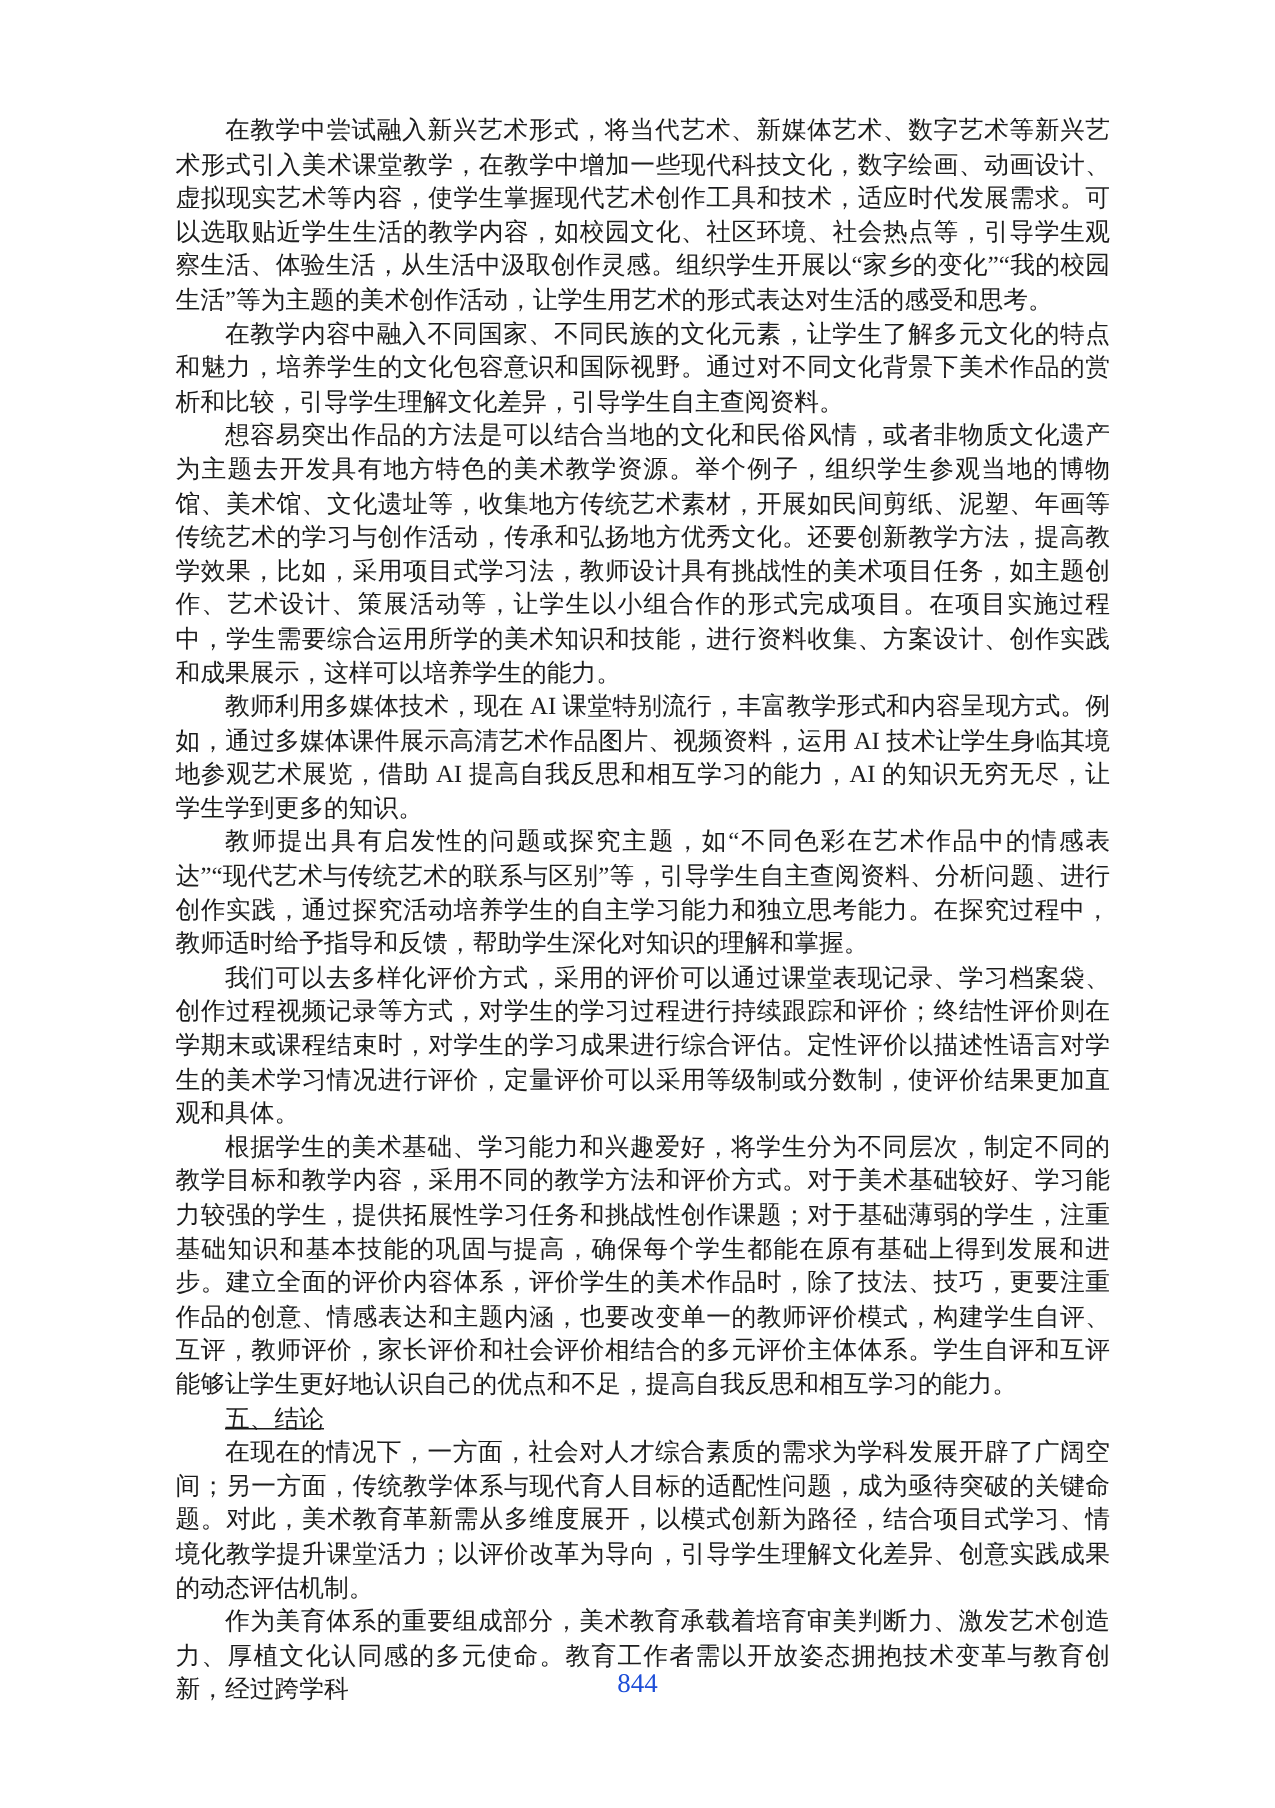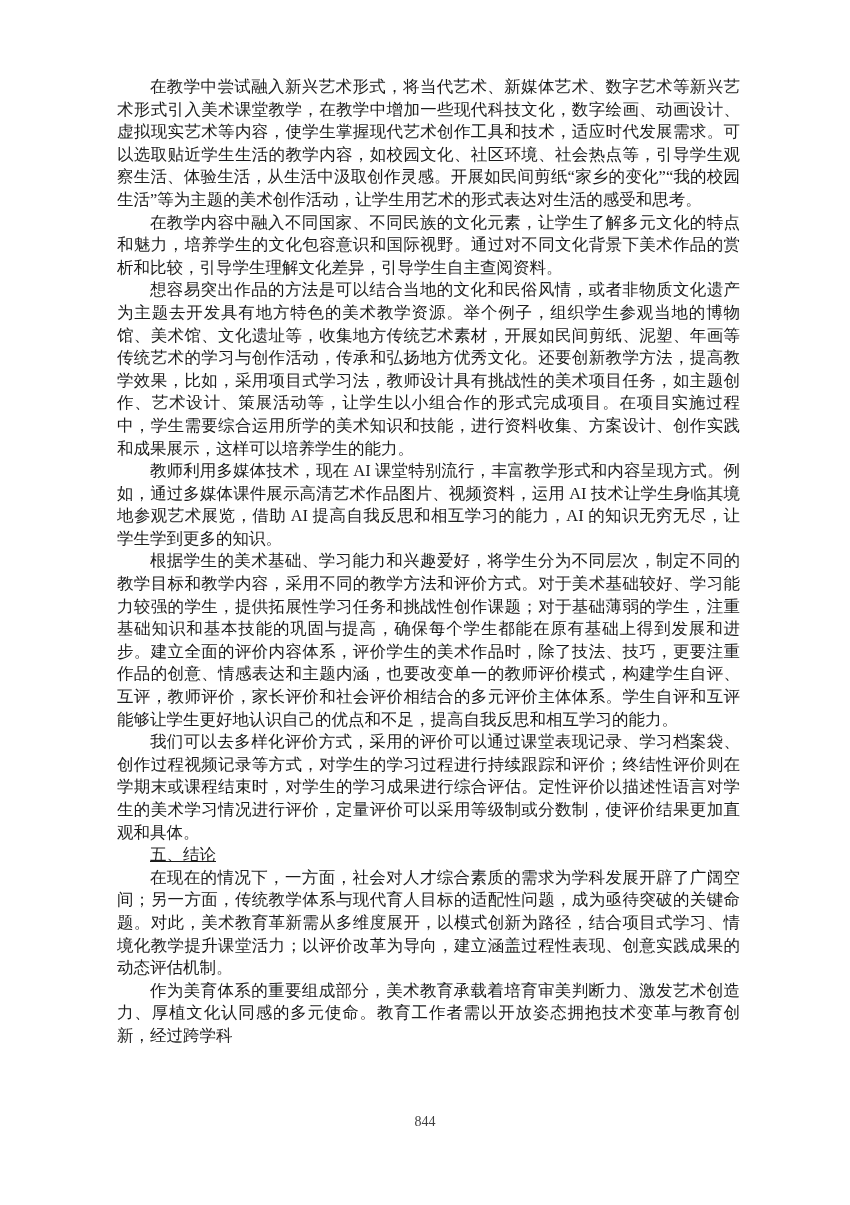--- a/index.html
+++ b/index.html
@@ -39,34 +39,35 @@
     text-indent: 2em;
     font-weight: normal;
     text-decoration: underline;
   }
   .page-number {
     position: absolute;
     left: 0;
     top: 1112px;
     width: 100%;
     text-align: center;
-    color: #404040;
-    font-size: 14px;
+    color: #1d4ed8;
+    font-size: 18px;
     line-height: 20px;
   }
 </style>
 </head>
 <body>
 
 <div class="page">
   <div class="text-block">
-    <p>在教学中尝试融入新兴艺术形式，将当代艺术、新媒体艺术、数字艺术等新兴艺术形式引入美术课堂教学，在教学中增加一些现代科技文化，数字绘画、动画设计、虚拟现实艺术等内容，使学生掌握现代艺术创作工具和技术，适应时代发展需求。可以选取贴近学生生活的教学内容，如校园文化、社区环境、社会热点等，引导学生观察生活、体验生活，从生活中汲取创作灵感。开展如民间剪纸“家乡的变化”“我的校园生活”等为主题的美术创作活动，让学生用艺术的形式表达对生活的感受和思考。</p>
+    <p>在教学中尝试融入新兴艺术形式，将当代艺术、新媒体艺术、数字艺术等新兴艺术形式引入美术课堂教学，在教学中增加一些现代科技文化，数字绘画、动画设计、虚拟现实艺术等内容，使学生掌握现代艺术创作工具和技术，适应时代发展需求。可以选取贴近学生生活的教学内容，如校园文化、社区环境、社会热点等，引导学生观察生活、体验生活，从生活中汲取创作灵感。组织学生开展以“家乡的变化”“我的校园生活”等为主题的美术创作活动，让学生用艺术的形式表达对生活的感受和思考。</p>
     <p>在教学内容中融入不同国家、不同民族的文化元素，让学生了解多元文化的特点和魅力，培养学生的文化包容意识和国际视野。通过对不同文化背景下美术作品的赏析和比较，引导学生理解文化差异，引导学生自主查阅资料。</p>
     <p>想容易突出作品的方法是可以结合当地的文化和民俗风情，或者非物质文化遗产为主题去开发具有地方特色的美术教学资源。举个例子，组织学生参观当地的博物馆、美术馆、文化遗址等，收集地方传统艺术素材，开展如民间剪纸、泥塑、年画等传统艺术的学习与创作活动，传承和弘扬地方优秀文化。还要创新教学方法，提高教学效果，比如，采用项目式学习法，教师设计具有挑战性的美术项目任务，如主题创作、艺术设计、策展活动等，让学生以小组合作的形式完成项目。在项目实施过程中，学生需要综合运用所学的美术知识和技能，进行资料收集、方案设计、创作实践和成果展示，这样可以培养学生的能力。</p>
     <p>教师利用多媒体技术，现在 AI 课堂特别流行，丰富教学形式和内容呈现方式。例如，通过多媒体课件展示高清艺术作品图片、视频资料，运用 AI 技术让学生身临其境地参观艺术展览，借助 AI 提高自我反思和相互学习的能力，AI 的知识无穷无尽，让学生学到更多的知识。</p>
+    <p>教师提出具有启发性的问题或探究主题，如“不同色彩在艺术作品中的情感表达”“现代艺术与传统艺术的联系与区别”等，引导学生自主查阅资料、分析问题、进行创作实践，通过探究活动培养学生的自主学习能力和独立思考能力。在探究过程中，教师适时给予指导和反馈，帮助学生深化对知识的理解和掌握。</p>
+    <p>我们可以去多样化评价方式，采用的评价可以通过课堂表现记录、学习档案袋、创作过程视频记录等方式，对学生的学习过程进行持续跟踪和评价；终结性评价则在学期末或课程结束时，对学生的学习成果进行综合评估。定性评价以描述性语言对学生的美术学习情况进行评价，定量评价可以采用等级制或分数制，使评价结果更加直观和具体。</p>
     <p>根据学生的美术基础、学习能力和兴趣爱好，将学生分为不同层次，制定不同的教学目标和教学内容，采用不同的教学方法和评价方式。对于美术基础较好、学习能力较强的学生，提供拓展性学习任务和挑战性创作课题；对于基础薄弱的学生，注重基础知识和基本技能的巩固与提高，确保每个学生都能在原有基础上得到发展和进步。建立全面的评价内容体系，评价学生的美术作品时，除了技法、技巧，更要注重作品的创意、情感表达和主题内涵，也要改变单一的教师评价模式，构建学生自评、互评，教师评价，家长评价和社会评价相结合的多元评价主体体系。学生自评和互评能够让学生更好地认识自己的优点和不足，提高自我反思和相互学习的能力。</p>
-    <p>我们可以去多样化评价方式，采用的评价可以通过课堂表现记录、学习档案袋、创作过程视频记录等方式，对学生的学习过程进行持续跟踪和评价；终结性评价则在学期末或课程结束时，对学生的学习成果进行综合评估。定性评价以描述性语言对学生的美术学习情况进行评价，定量评价可以采用等级制或分数制，使评价结果更加直观和具体。</p>
     <p class="section-heading">五、结论</p>
-    <p>在现在的情况下，一方面，社会对人才综合素质的需求为学科发展开辟了广阔空间；另一方面，传统教学体系与现代育人目标的适配性问题，成为亟待突破的关键命题。对此，美术教育革新需从多维度展开，以模式创新为路径，结合项目式学习、情境化教学提升课堂活力；以评价改革为导向，建立涵盖过程性表现、创意实践成果的动态评估机制。</p>
+    <p>在现在的情况下，一方面，社会对人才综合素质的需求为学科发展开辟了广阔空间；另一方面，传统教学体系与现代育人目标的适配性问题，成为亟待突破的关键命题。对此，美术教育革新需从多维度展开，以模式创新为路径，结合项目式学习、情境化教学提升课堂活力；以评价改革为导向，引导学生理解文化差异、创意实践成果的动态评估机制。</p>
     <p>作为美育体系的重要组成部分，美术教育承载着培育审美判断力、激发艺术创造力、厚植文化认同感的多元使命。教育工作者需以开放姿态拥抱技术变革与教育创新，经过跨学科</p>
   </div>
   <div class="page-number">844</div>
 </div>
 
 </body></html>

